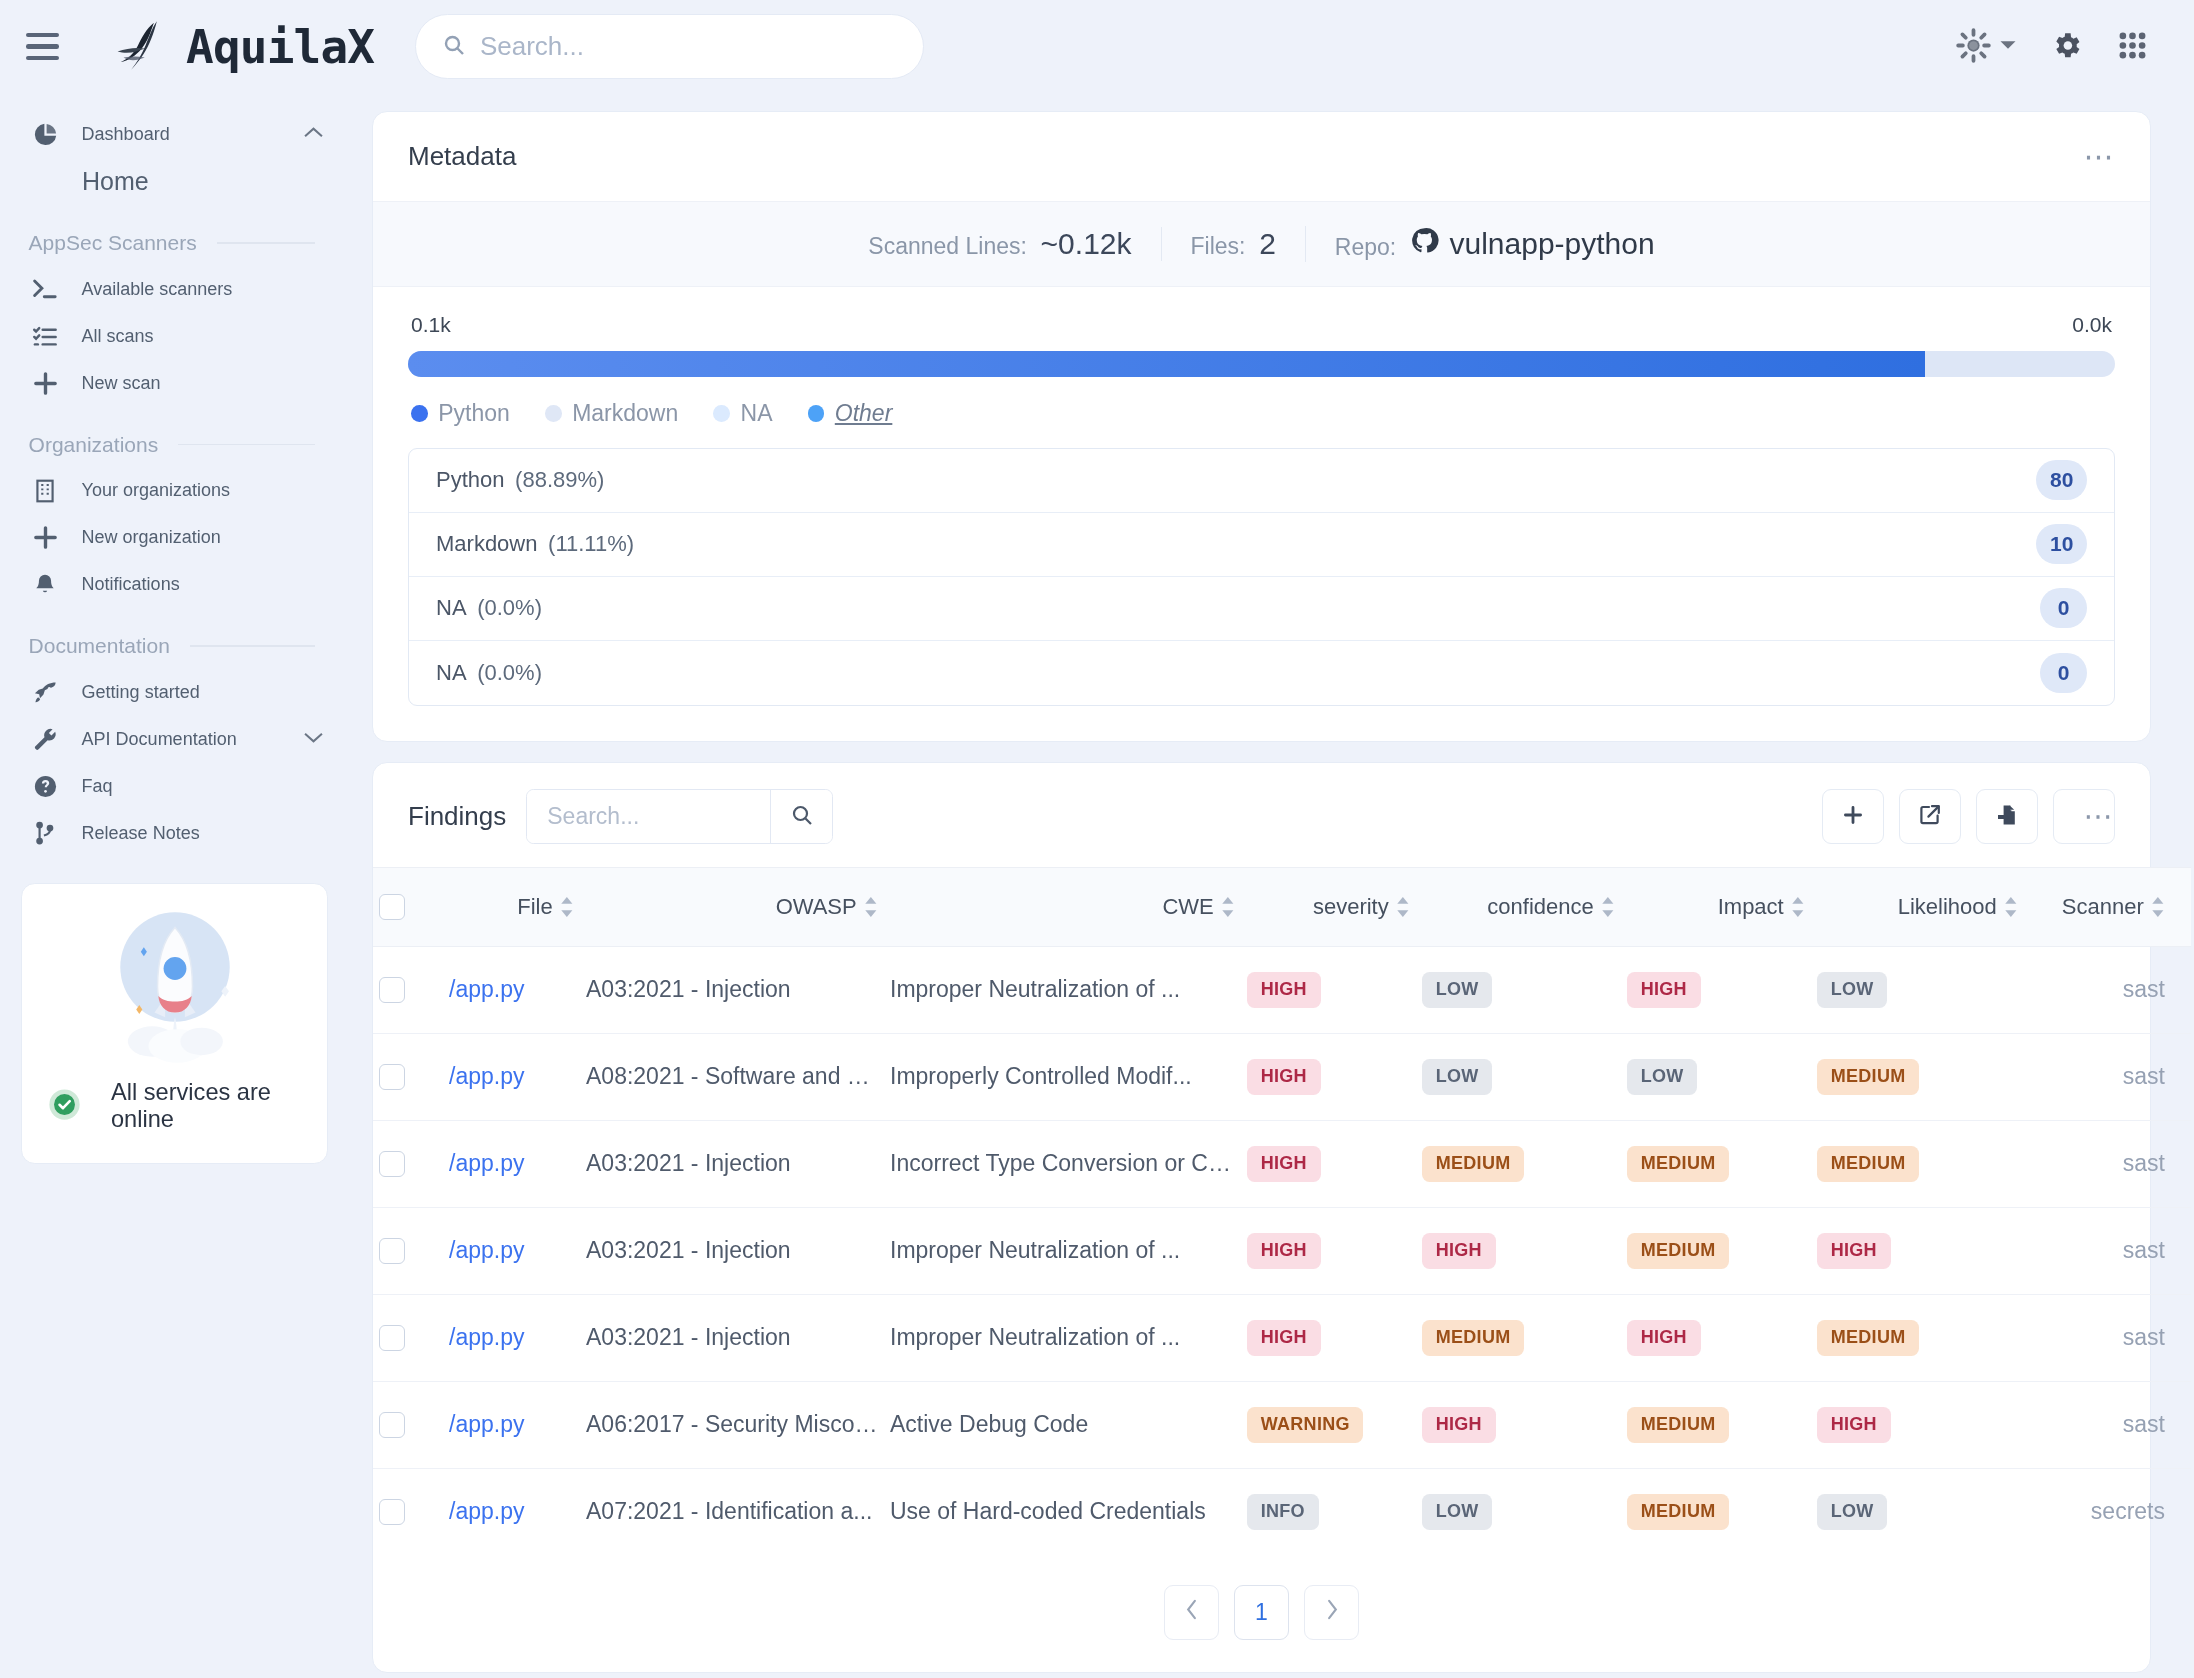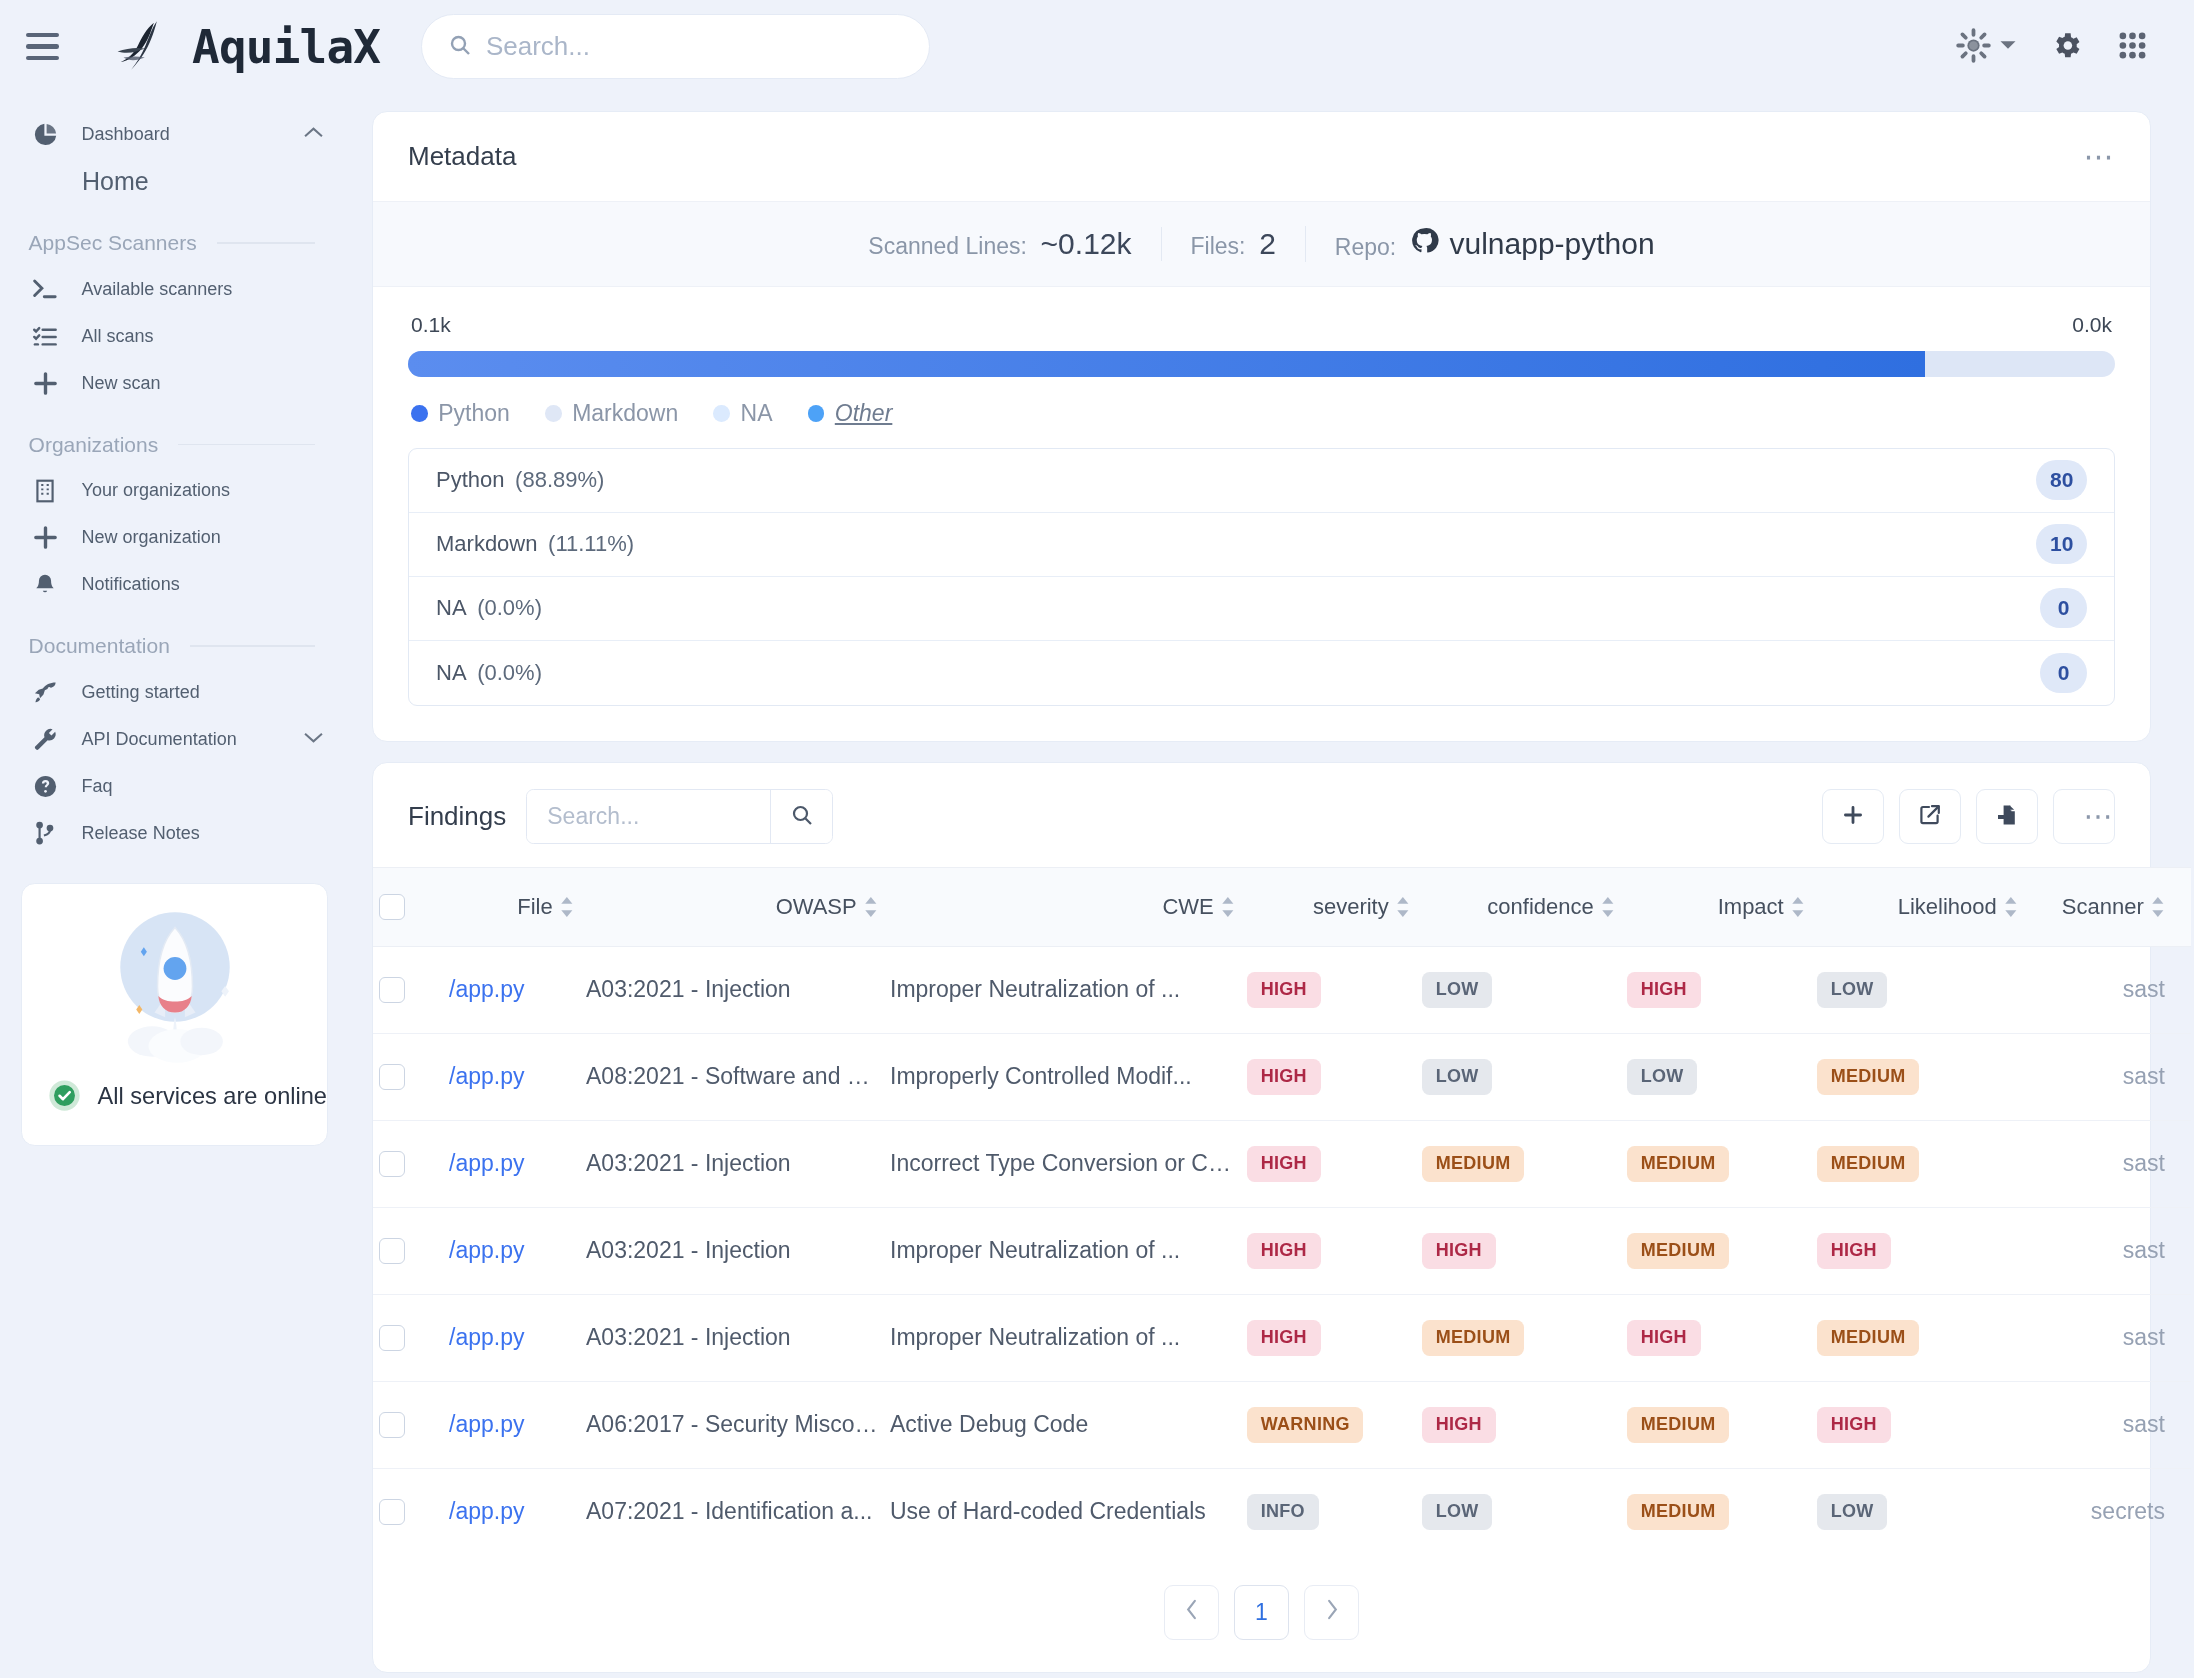--- a/index.html
+++ b/index.html
@@ -15,21 +15,21 @@
   
   .topbar {
     height: 93px; flex: 0 0 93px;
     display: flex; align-items: center;
     padding: 0 30px 0 20px;
     background: #eef2fa;
   }
   .hamburger { width: 43px; height: 43px; display: flex; flex-direction: column; justify-content: center; gap: 6.8px; cursor: pointer; margin-right: 50px; padding-left: 6px;}
   .hamburger span { display: block; width: 33px; height: 4.6px; background: #596578; border-radius: 2.3px; }
 
-  .brand { display: flex; align-items: center; gap: 17px; text-align: right; }
+  .brand { display: flex; align-items: center; gap: 11px; text-align: right; }
   .brand-mark { width: 62px; height: 58px; position: relative; }
   .brand-name {
     font-family: "DejaVu Sans Mono", monospace;
     font-size: 46px; font-weight: 700; letter-spacing: -0.8px;
     color: #1f2937;
   }
 
   .searchbox {
     margin-left: 41px;
     width: 509px; height: 65px;
@@ -68,21 +68,21 @@
     color: #9aa6b8; font-size: 21px;
   }
   .nav-section .rule { flex: 1; height: 1.5px; background: #dfe5ef; margin-right: 18px; }
 
   .status-card {
     margin: 26px 0 0 0; width: 307px; background: #fff;
     border-radius: 13.7px; border: 0.8px solid #e6ecf6;
     padding: 16.7px 0 30px 0;
   }
   .rocket-wrap { display: flex; justify-content: center; padding: 6px 0 4.6px 0; }
-  .status-row { display: flex; align-items: center; gap: 8px; padding: 7.6px 0 0 26px; justify-content: space-between; }
+  .status-row { display: flex; align-items: center; gap: 30px; padding: 7.6px 0 0 26px; }
   .status-text { font-size: 23.6px; color: #2b3443; }
 
   
   .main { flex: 1; padding: 18px 43px 0 18px; min-width: 0; display: flex; flex-direction: column; gap: 20px; }
 
   .card { background: #fff; border-radius: 15px; border: 0.8px solid #e6ecf6; }
 
   .card-head {
     height: 90px; display: flex; align-items: center;
     padding: 0 35px; border-bottom: 0.8px solid #eef1f7;

